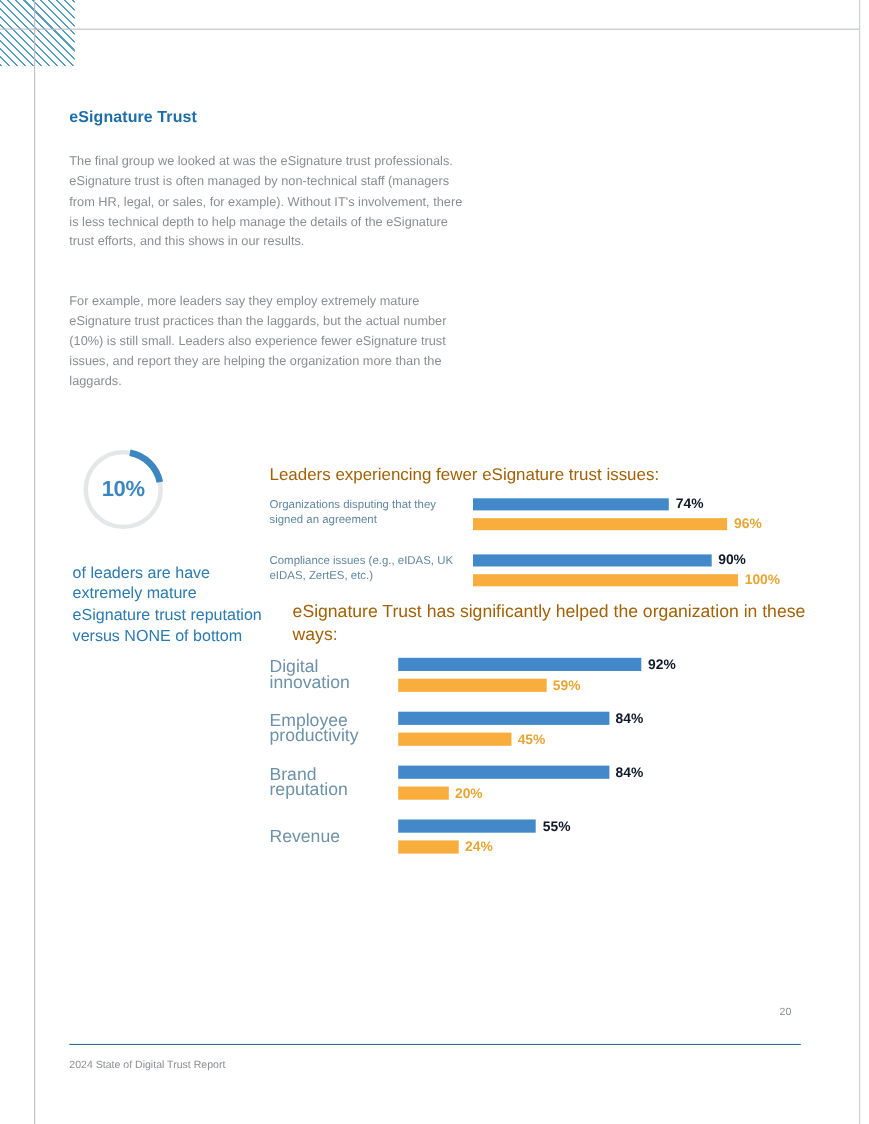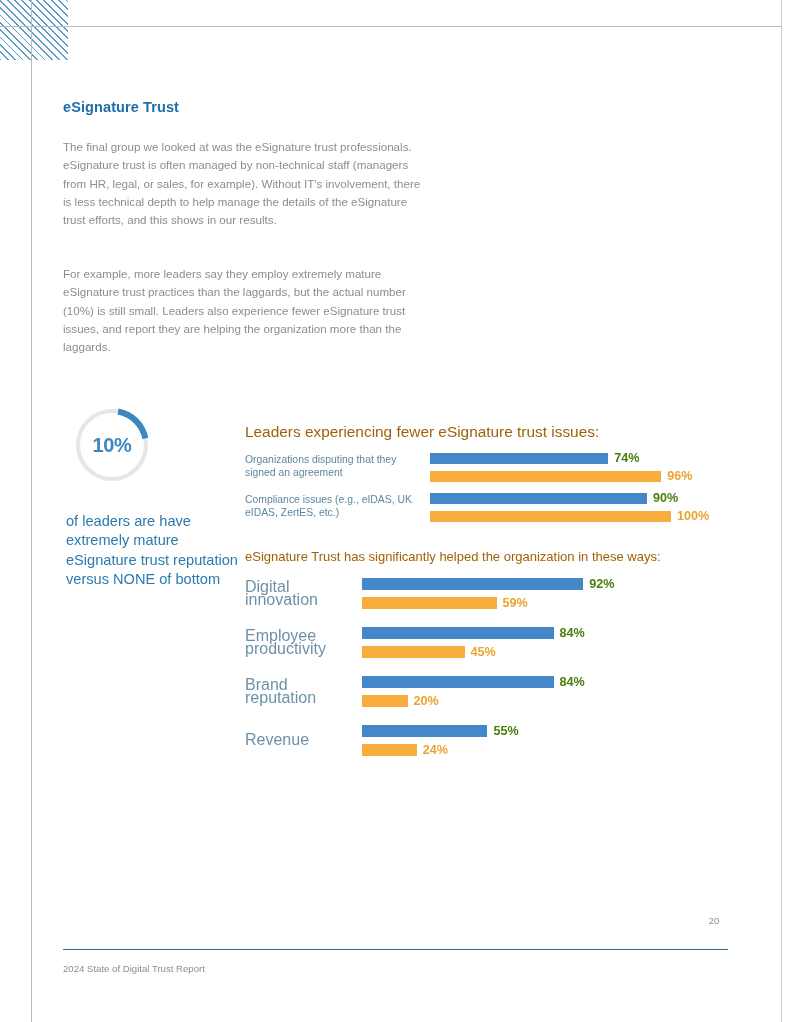--- a/index.html
+++ b/index.html
@@ -45,41 +45,41 @@
     position:absolute;left:66px;top:512px;width:175px;
     font-size:14.6px;line-height:19.4px;color:#2b7ab0;font-weight:500;
   }
 
   
   .chart{position:absolute;}
   .chart-title{
     color:#a16207;font-size:15.4px;line-height:20px;font-weight:400;
     margin:0 0 9px 0;
   }
-  .chart2 .chart-title{font-size:13px;line-height:20.5px;}
+  .chart2 .chart-title{font-size:16px;line-height:20.5px;margin-left:21px;}
 
   .rowgrp{display:flex;align-items:center;}
   .cat-label{
     color:#6d91a8;font-size:10.4px;line-height:13px;
     flex:0 0 auto;box-sizing:border-box;padding-right:6px;
   }
   .bars{flex:1 1 auto;}
   .barline{display:flex;align-items:center;}
   .bar{height:11px;}
   .bar.blue{background:#4389c9;}
   .bar.orange{background:#f9ad3c;}
   .bval{font-size:12.6px;font-weight:bold;padding-left:6px;white-space:nowrap;}
-  .bval.blue{color:#4d7c0f;}
+  .bval.blue{color:#0f172a;}
   .bval.orange{color:#e9a531;}
 
   
   .chart1{left:245px;top:422px;width:500px;}
   .chart1 .cat-label{width:185px;font-size:10.4px;line-height:12.6px;color:#5e86a0;}
   .chart1 .barline+.barline{margin-top:4px;}
-  .chart1 .rowgrp+.rowgrp{margin-top:8px;align-items:center;}
+  .chart1 .rowgrp+.rowgrp{margin-top:19px;align-items:center;}
 
   
   .chart2{left:245px;top:547px;width:500px;}
   .chart2 .cat-label{width:117px;font-size:16px;line-height:13.5px;}
   .chart2 .barline+.barline{margin-top:5px;}
   .chart2 .rowgrp+.rowgrp{margin-top:16px;}
   .chart2 .bar{height:12px;}
 
   
   .footer-rule{position:absolute;left:63px;top:949px;width:665px;height:1px;background:#2e6f96;}

